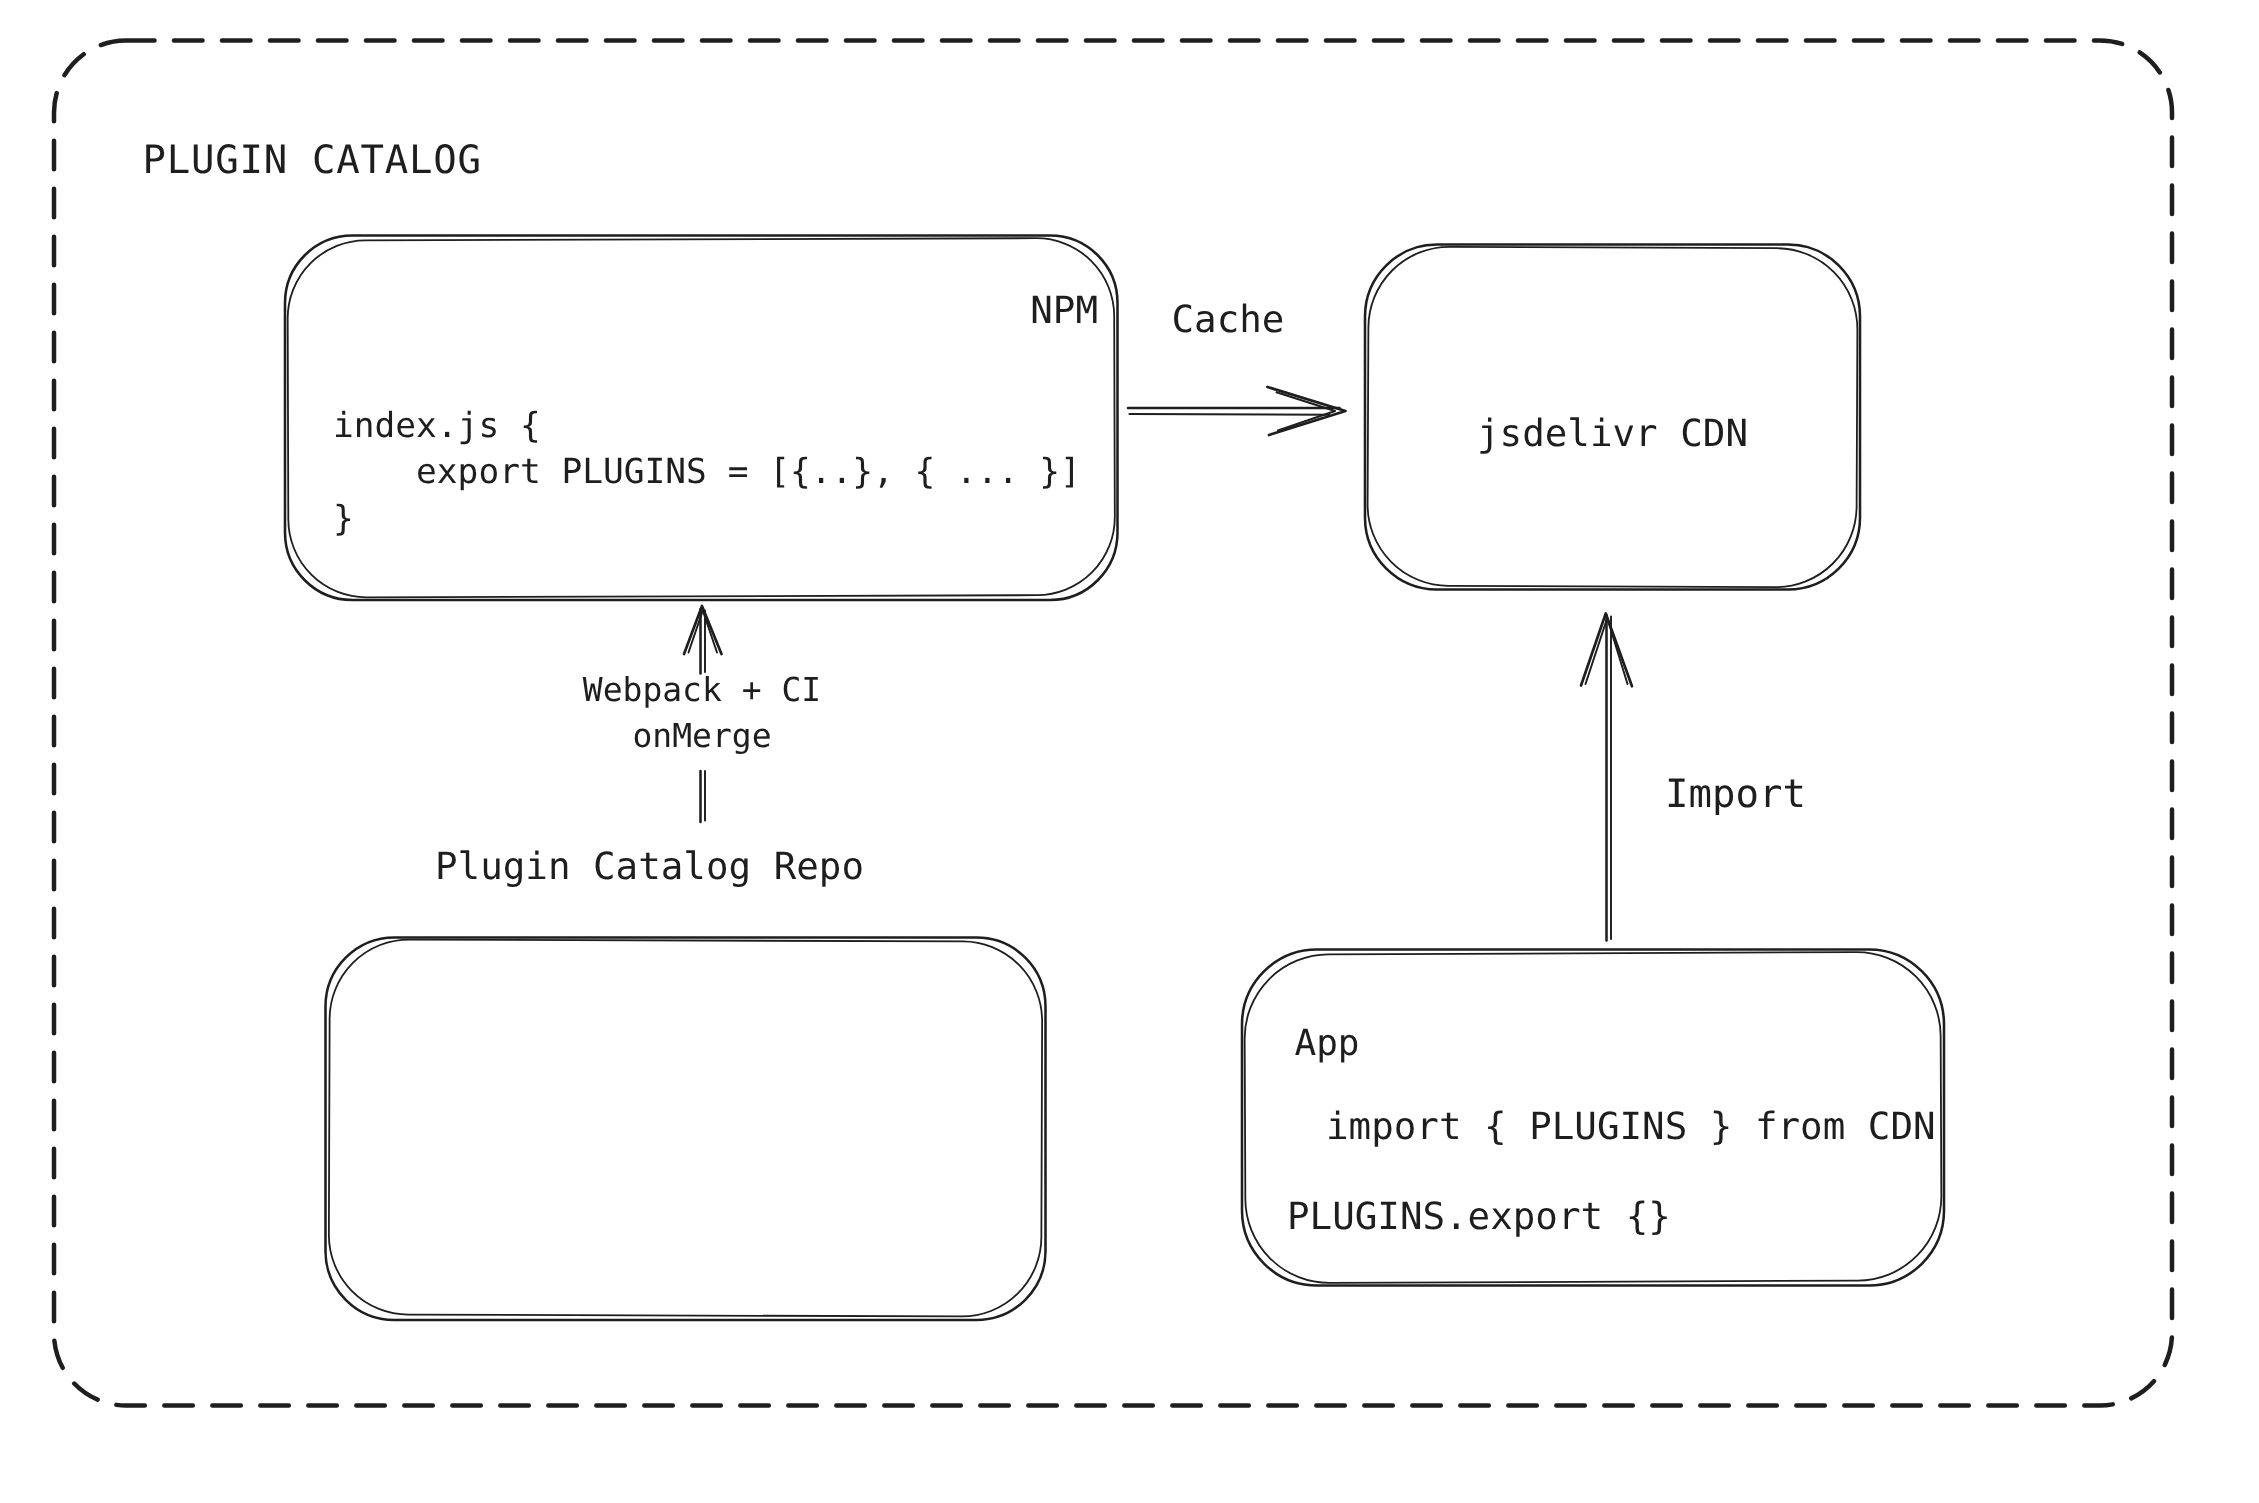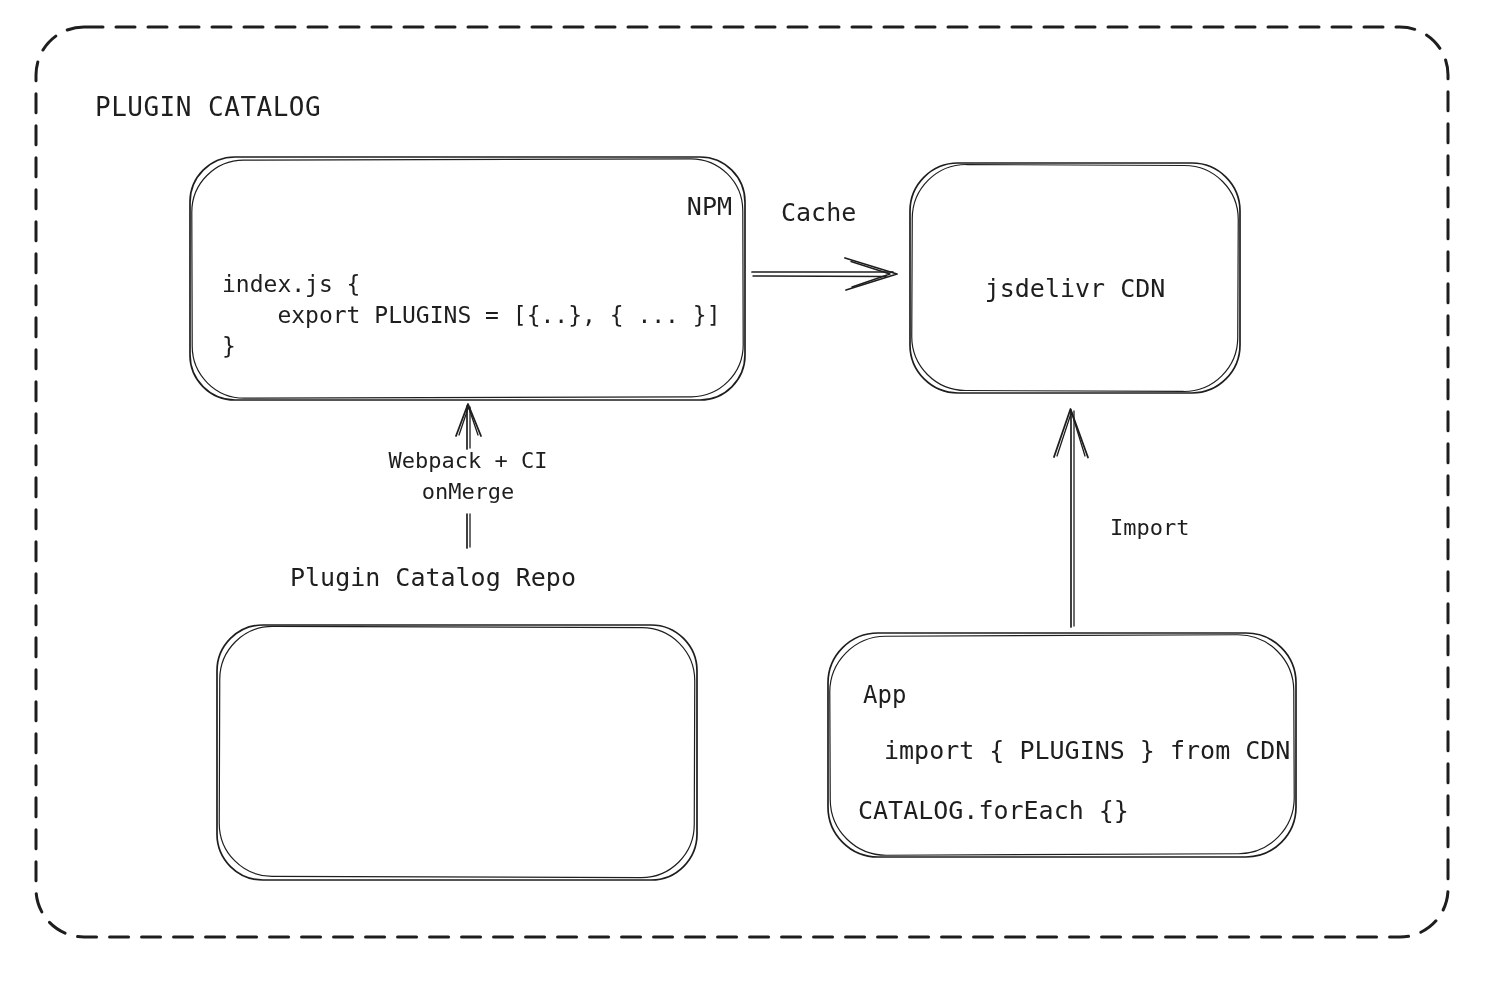--- a/index.html
+++ b/index.html
@@ -28,21 +28,21 @@
   .npm-title    { left: 177px; top: 191px; width: 555px; text-align: right; font-size: 25px; }
   .npm-code     { left: 222px; top: 248px; font-size: 23px; line-height: 31px; margin-top: 21px; }
   .cdn-label    { left: 910px; top: 273px; width: 330px; text-align: center; font-size: 25px; }
   .cache-label  { left: 781px; top: 197px; font-size: 25px; }
   .build-label  { left: 318px; top: 445px; width: 300px; text-align: center; font-size: 22px; line-height: 31px; }
   .repo-title   { left: 290px; top: 562px; font-size: 25px; }
   .repo-files   { left: 225px; top: 703px; font-size: 25px; line-height: 34px; }
   .app-title    { left: 863px; top: 680px; font-size: 24px; }
   .app-import   { left: 884px; top: 735px; font-size: 25px; }
   .app-foreach  { left: 858px; top: 795px; font-size: 25px; }
-  .import-label { left: 1110px; top: 514px; font-size: 22px; }
+  .import-label { left: 1110px; top: 514px; font-size: 26px; }
   svg .ink { stroke: #1e1e1e; fill: none; stroke-linecap: round; stroke-linejoin: round; }
   svg .boxfill { fill: #ffffff; }
 </style>
 </head>
 <body>
 
 <div id="canvas">
 
   <svg id="shapes" viewBox="0 0 1506 1002" xmlns="http://www.w3.org/2000/svg">
 
@@ -105,17 +105,17 @@
 
   <div class="txt cdn-label">jsdelivr CDN</div>
 
   <div class="txt build-label">Webpack + CI
 onMerge</div>
 
   <div class="txt repo-title">Plugin Catalog Repo</div>
 
   <div class="txt app-title">App</div>
   <div class="txt app-import">import { PLUGINS } from CDN</div>
-  <div class="txt app-foreach">CATALOG.forEach {}</div>
+  <div class="txt app-foreach">PLUGINS.export {}</div>
 
   <div class="txt import-label">Import</div>
 
 </div>
 
 </body></html>

